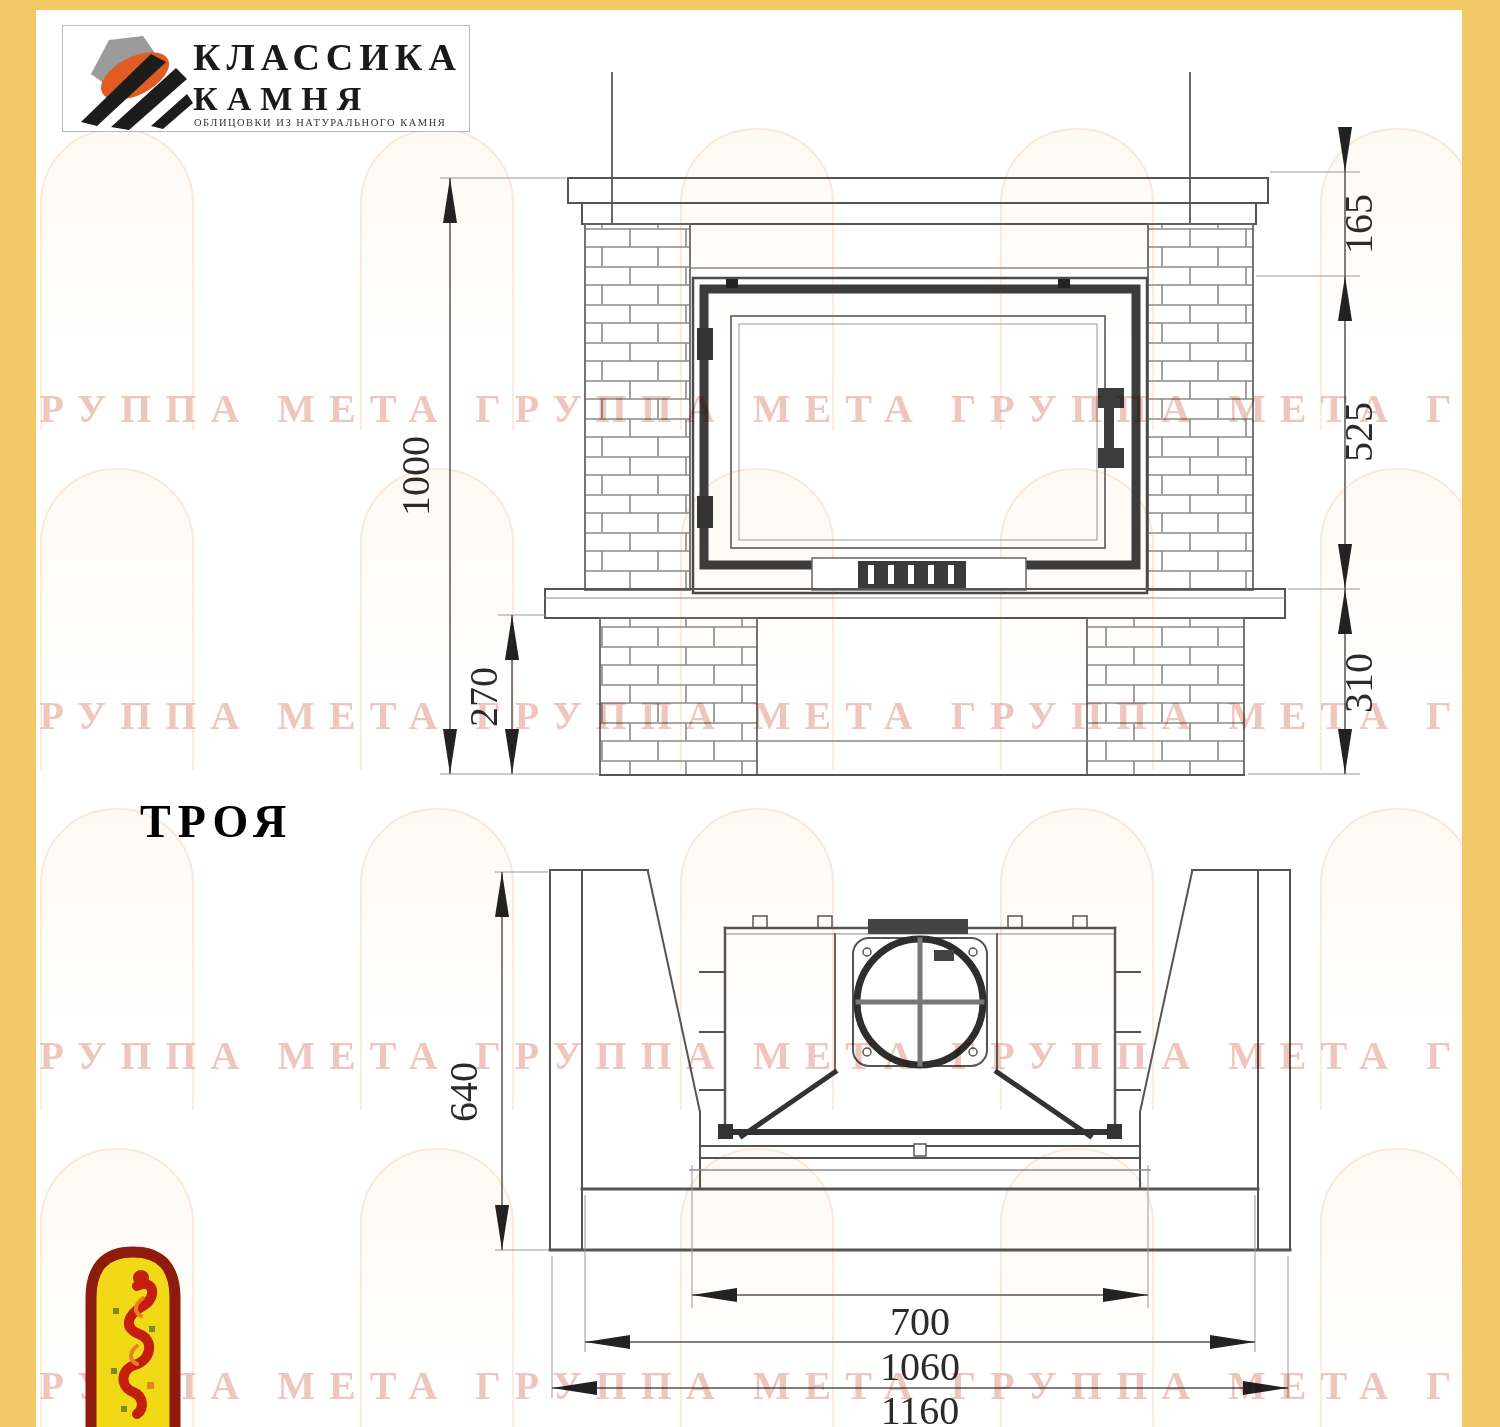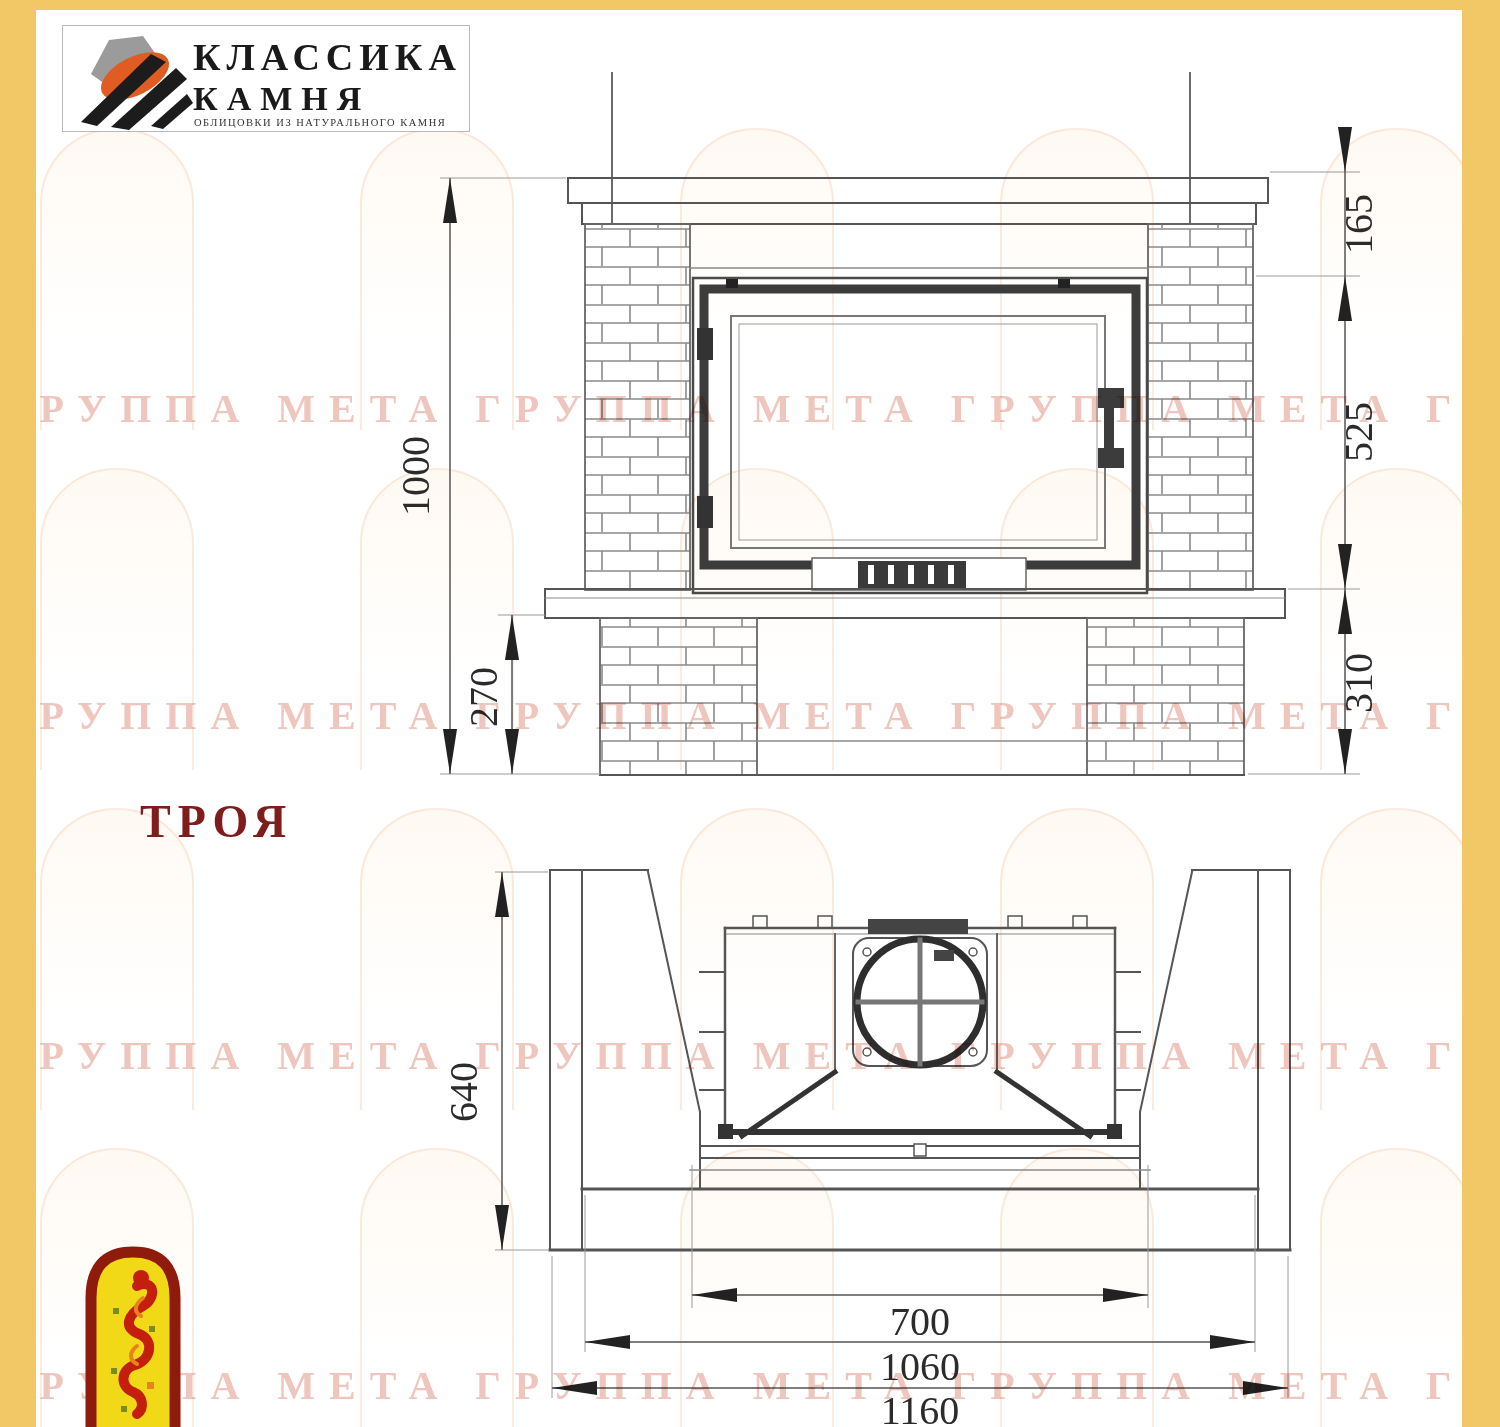--- a/index.html
+++ b/index.html
@@ -13,21 +13,21 @@
   .arch{position:absolute;width:150px;height:300px;border:2px solid rgba(235,170,120,.22);
         border-bottom:none;border-radius:75px 75px 0 0;
         background:linear-gradient(rgba(250,205,150,.12), rgba(255,250,240,0) 70%);}
   #logo-box{position:absolute;left:62px;top:25px;width:406px;height:105px;background:#fff;
         border:1px solid #b9b9b9;z-index:4;}
   .wm{position:absolute;left:0;width:1500px;white-space:nowrap;overflow:hidden;
       font-weight:bold;font-size:40px;letter-spacing:14px;color:rgba(217,120,98,0.42);
       z-index:3;mix-blend-mode:multiply;pointer-events:none;}
   #drawing{position:absolute;left:0;top:0;z-index:2;}
   #model-title{position:absolute;left:140px;top:795px;font-size:46px;font-weight:bold;
-      letter-spacing:7px;color:#7f1d1d;z-index:4;}
+      letter-spacing:7px;color:#000000;z-index:4;}
   #meta-emblem{position:absolute;left:85px;top:1246px;z-index:4;}
   svg text.dim{font-family:"Liberation Serif", serif;font-size:40px;fill:#2b2b2b;}
   svg text.logo1{font-family:"Liberation Serif", serif;font-weight:bold;font-size:38px;letter-spacing:6px;fill:#1a1a1a;}
   svg text.logo2{font-family:"Liberation Serif", serif;font-weight:bold;font-size:34px;letter-spacing:9px;fill:#1a1a1a;}
   svg text.logo3{font-family:"Liberation Serif", serif;font-size:10.5px;letter-spacing:1.5px;fill:#333;}
 </style>
 </head>
 <body>
 
 <div id="border-top" class="border"></div>

